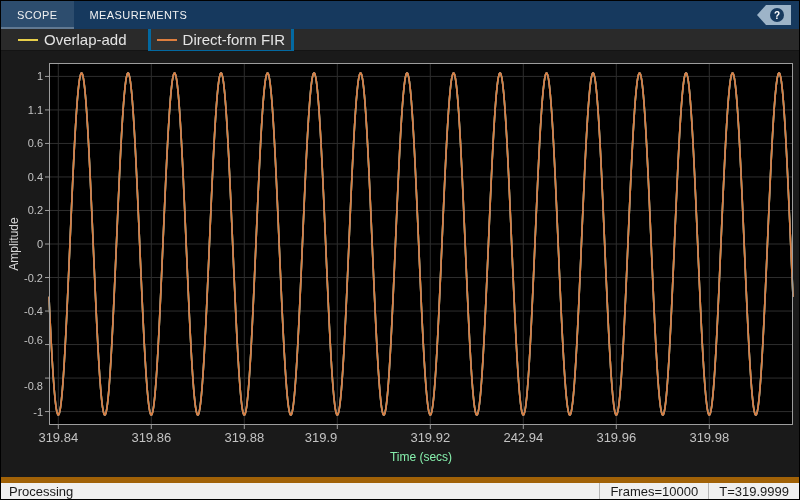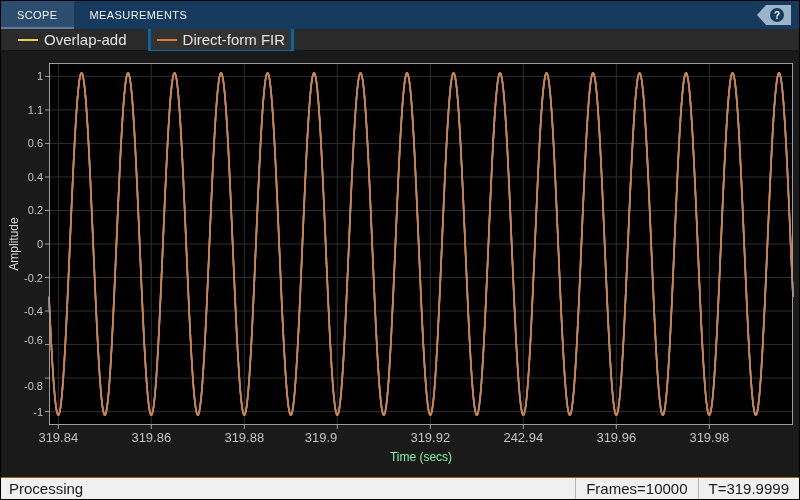--- a/index.html
+++ b/index.html
@@ -27,22 +27,22 @@
   
   .plot-panel{position:relative;flex:1 1 auto;background:#1a1a1a;}
   #plot-svg{position:absolute;left:42px;top:6px;}
   .xtick{position:absolute;width:60px;text-align:center;font-size:13px;color:#c3c3c3;height:14px;line-height:14px;}
   .ytick{position:absolute;left:4px;width:38px;text-align:right;font-size:11px;color:#c3c3c3;height:14px;line-height:14px;}
   .xlabel{position:absolute;left:48px;width:744px;top:399px;text-align:center;font-size:12px;color:#86efac;}
   .ylabel{position:absolute;left:-27px;top:186px;width:80px;height:14px;text-align:center;font-size:12px;color:#d8d8d8;
           transform:rotate(-90deg);}
 
   
-  .status-bar{height:22px;flex:0 0 22px;background:#f0f0f0;border-top:1px solid #a16207;
-              display:flex;align-items:center;font-size:15px;color:#1a1a1a;box-sizing:border-box;}
+  .status-bar{height:22px;flex:0 0 22px;background:#f0f0f0;border-top:6px solid #a16207;
+              display:flex;align-items:center;font-size:13px;color:#1a1a1a;box-sizing:border-box;}
   .status-left{padding-left:8px;}
   .status-spacer{flex:1 1 auto;}
   .status-panel{border-left:1px solid #b5b5b5;padding:0 10px;height:100%;display:flex;align-items:center;}
 </style>
 </head>
 <body>
 
 <div class="window">
 
   <div class="toolstrip">

